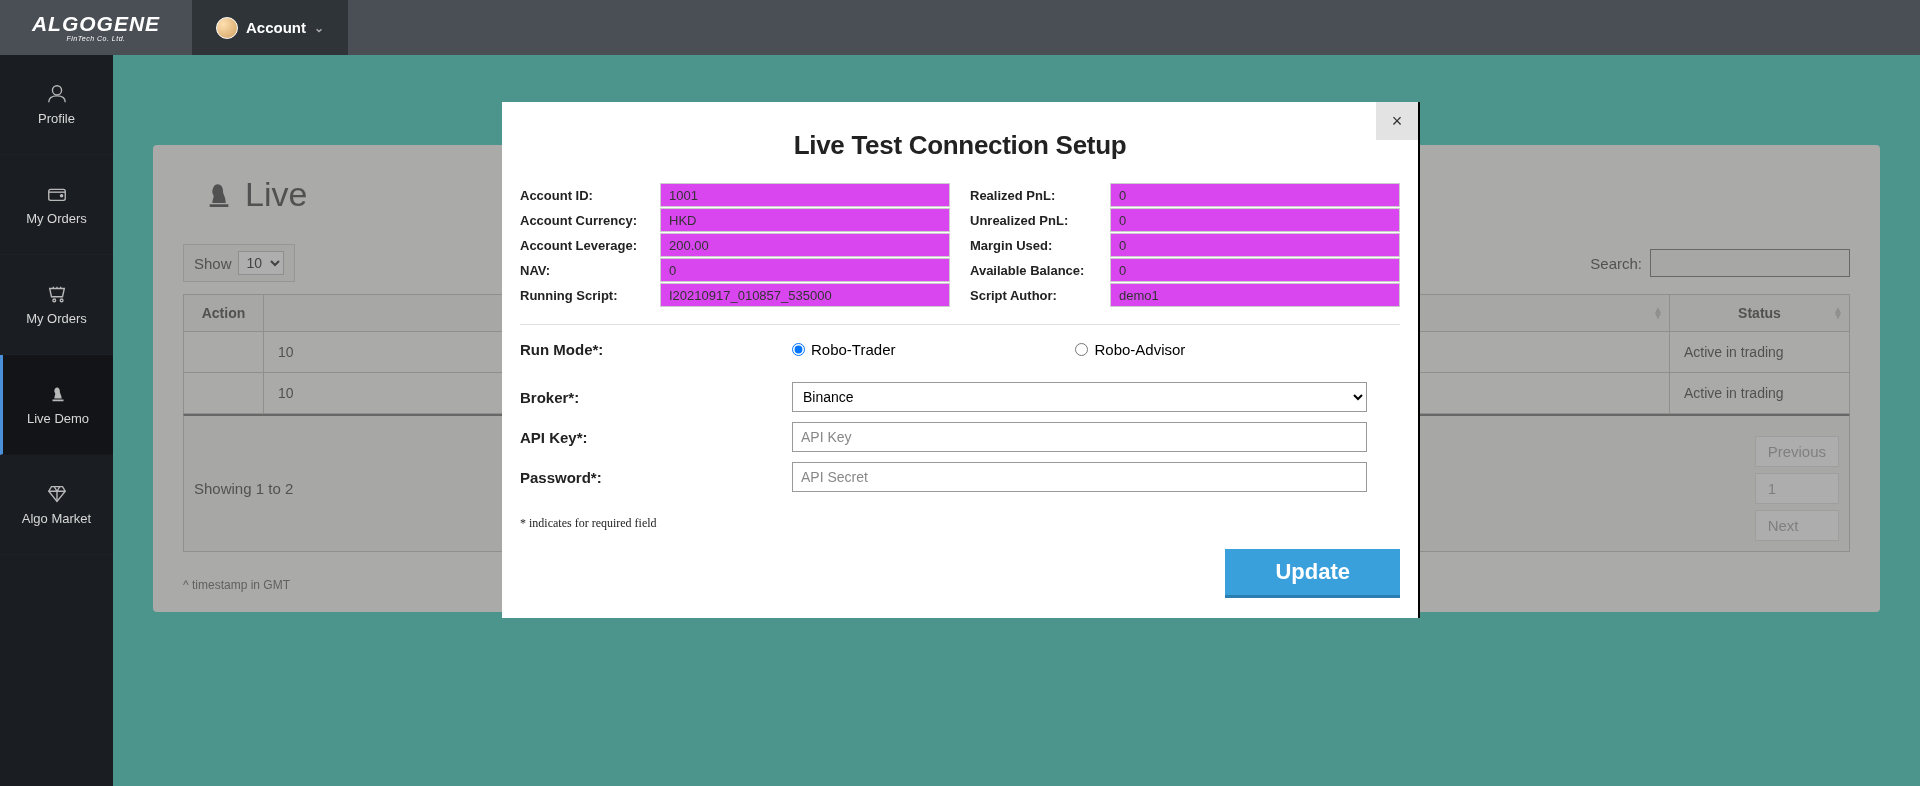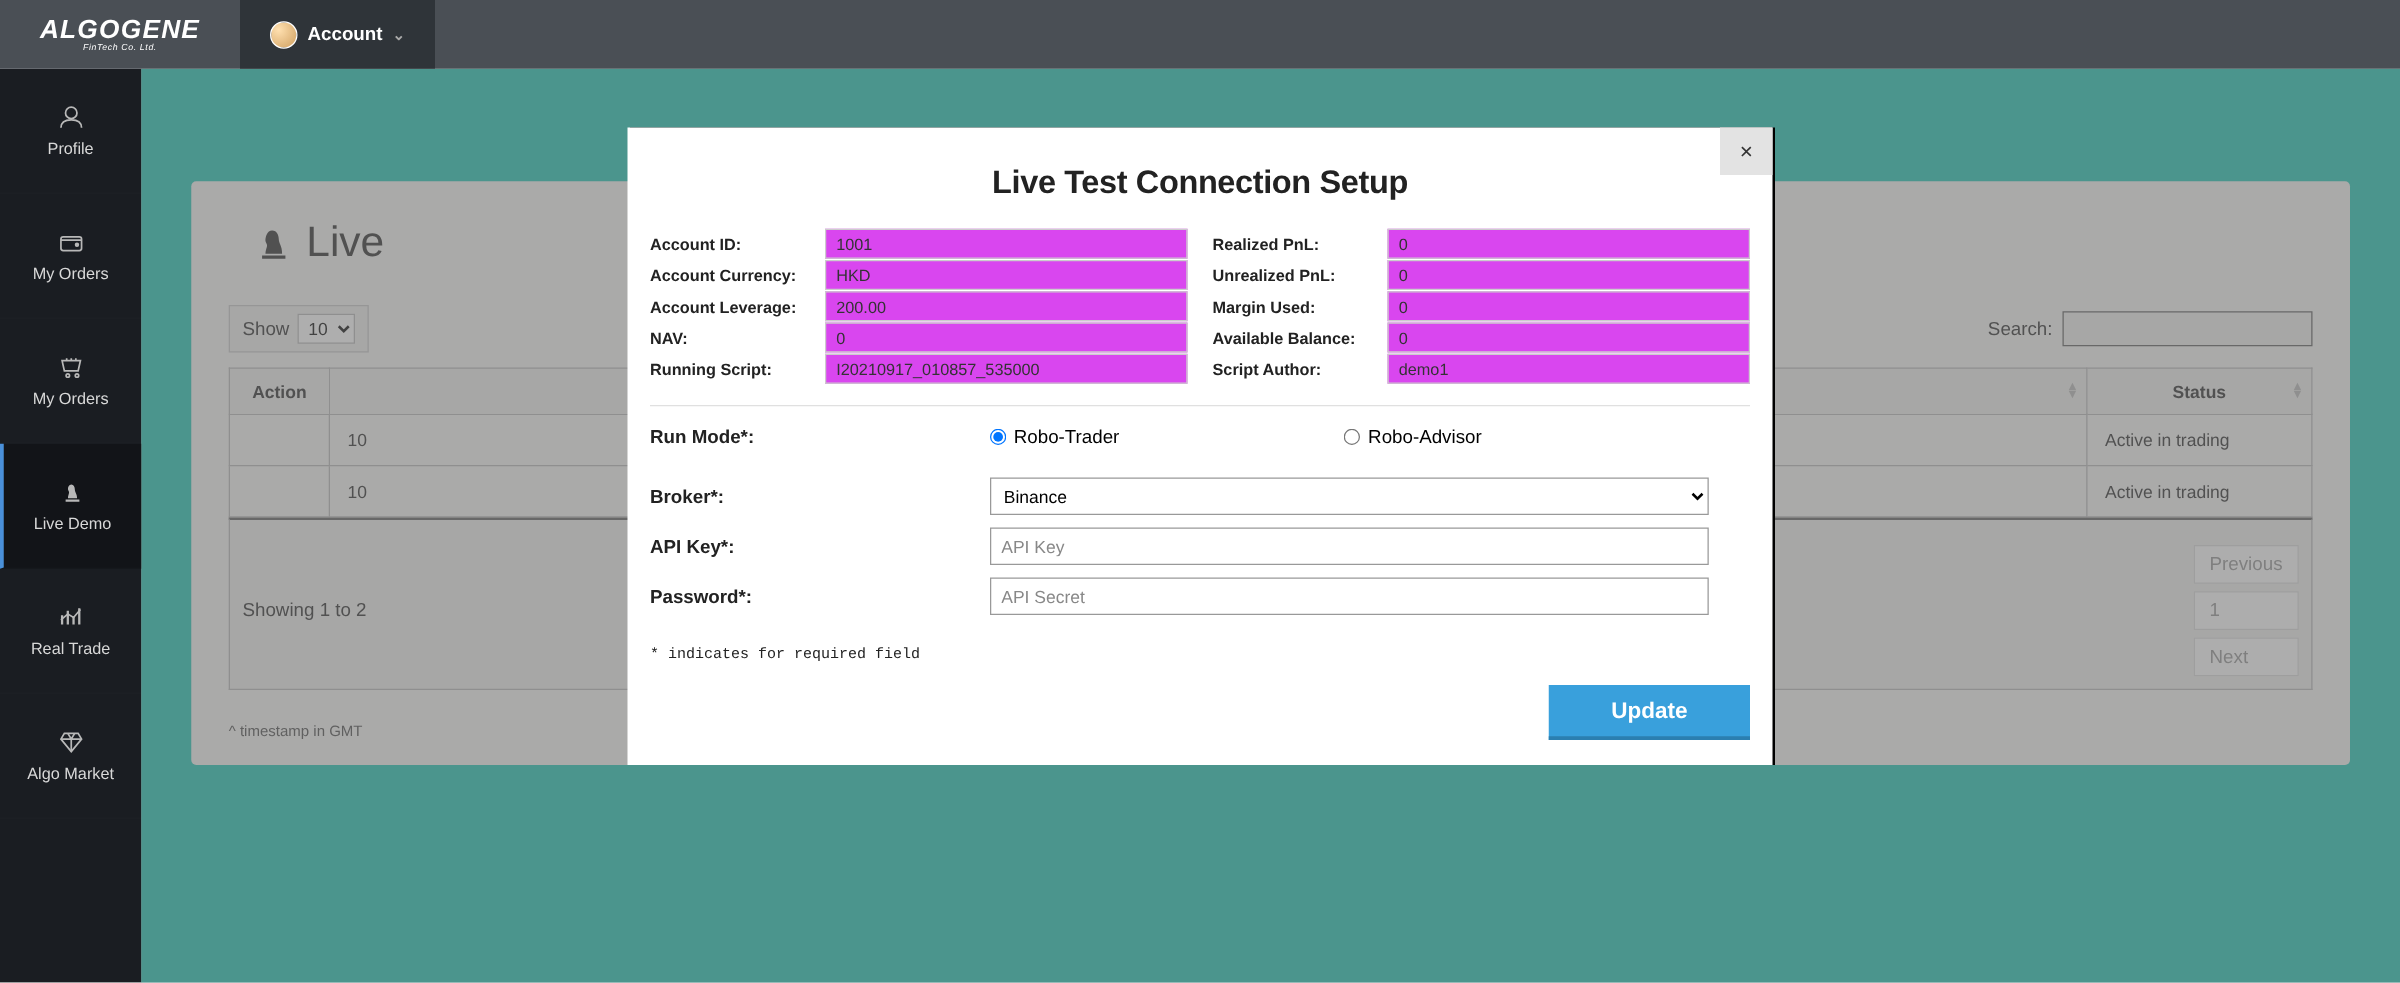--- a/index.html
+++ b/index.html
@@ -55,23 +55,23 @@
 .info-label { width: 140px; font-size: 13px; font-weight: bold; color: #222; font-family: 'Arial Narrow', Arial, sans-serif; }
 .info-input { flex: 1; border: 1px solid #ccc; height: 24px; font-size: 13px; padding: 0 8px; background: #d946ef; color: #333; }
 .modal-hr { border: none; border-top: 1px solid #e0e0e0; margin: 16px 0; }
 .form-row { display: flex; align-items: center; margin-bottom: 10px; }
 .form-label { width: 272px; font-size: 15px; font-weight: bold; color: #222; font-family: 'Arial Narrow', Arial, sans-serif; }
 .radio-group { display: flex; gap: 180px; align-items: center; }
 .radio-opt { display: flex; align-items: center; gap: 6px; font-size: 15px; font-family: 'Arial Narrow', Arial, sans-serif; }
 .form-input-wide { flex: 1; border: 1px solid #999; height: 30px; font-size: 14px; padding: 0 8px; color: #333; max-width: 575px; }
 .form-input-wide::placeholder { color: #888; }
 .form-select-wide { flex: 1; border: 1px solid #999; height: 30px; font-size: 14px; padding: 0 6px; max-width: 575px; background: #fff; }
-.required-note { font-size: 12px; color: #222; margin-top: 24px; font-family: Liberation Mono, monospace; }
+.required-note { font-size: 12px; color: #222; margin-top: 24px; font-family: Liberation Serif, serif; }
 .modal-footer { display: flex; justify-content: flex-end; margin-top: 18px; }
-.update-btn { background: #39a0dc; color: #fff; border: none; border-bottom: 3px solid #2b7fb0; padding: 10px 50px; font-size: 18px; font-weight: bold; cursor: pointer; font-family: 'Arial Narrow', Arial, sans-serif; }
+.update-btn { background: #39a0dc; color: #fff; border: none; border-bottom: 3px solid #2b7fb0; padding: 10px 50px; font-size: 22px; font-weight: bold; cursor: pointer; font-family: 'Arial Narrow', Arial, sans-serif; }
 </style>
 </head>
 <body>
 
 <div class="topbar">
   <div class="logo">
     <span>ALGOGENE</span>
     <small>FinTech Co. Ltd.</small>
   </div>
   <div class="account-btn">
@@ -104,27 +104,20 @@
         <circle cx="17" cy="19" r="1.5"></circle>
         <path d="M8 6V4M12 6V4M16 6V4"></path>
       </svg>
     <span>My Orders</span>
   </div>
   <div class="side-item active">
     <svg class="side-icon" viewBox="0 0 24 24" fill="currentColor">
         <path d="M6 20h12v-2H6zm2-3h8c0-4-2-5-2-8 0-2-1-4-3-4S8 7 8 9c0 1 1 2 1 3s-1 3-1 5z"></path>
       </svg>
     <span>Live Demo</span>
-  </div>
-  <div class="side-item">
-    <svg class="side-icon" viewBox="0 0 24 24" fill="none" stroke="currentColor" stroke-width="2">
-        <path d="M4 18V10M9 18V6M14 18v-7M19 18V4"></path>
-        <path d="M3 14l6-5 5 3 6-7" stroke-width="1.5"></path>
-      </svg>
-    <span>Real Trade</span>
   </div>
   <div class="side-item">
     <svg class="side-icon" viewBox="0 0 24 24" fill="none" stroke="currentColor" stroke-width="1.5">
         <path d="M6 4h12l3 5-9 11L3 9z"></path>
         <path d="M3 9h18M9 4l3 5 3-5M12 9v11"></path>
       </svg>
     <span>Algo Market</span>
   </div>
 </div>
 

